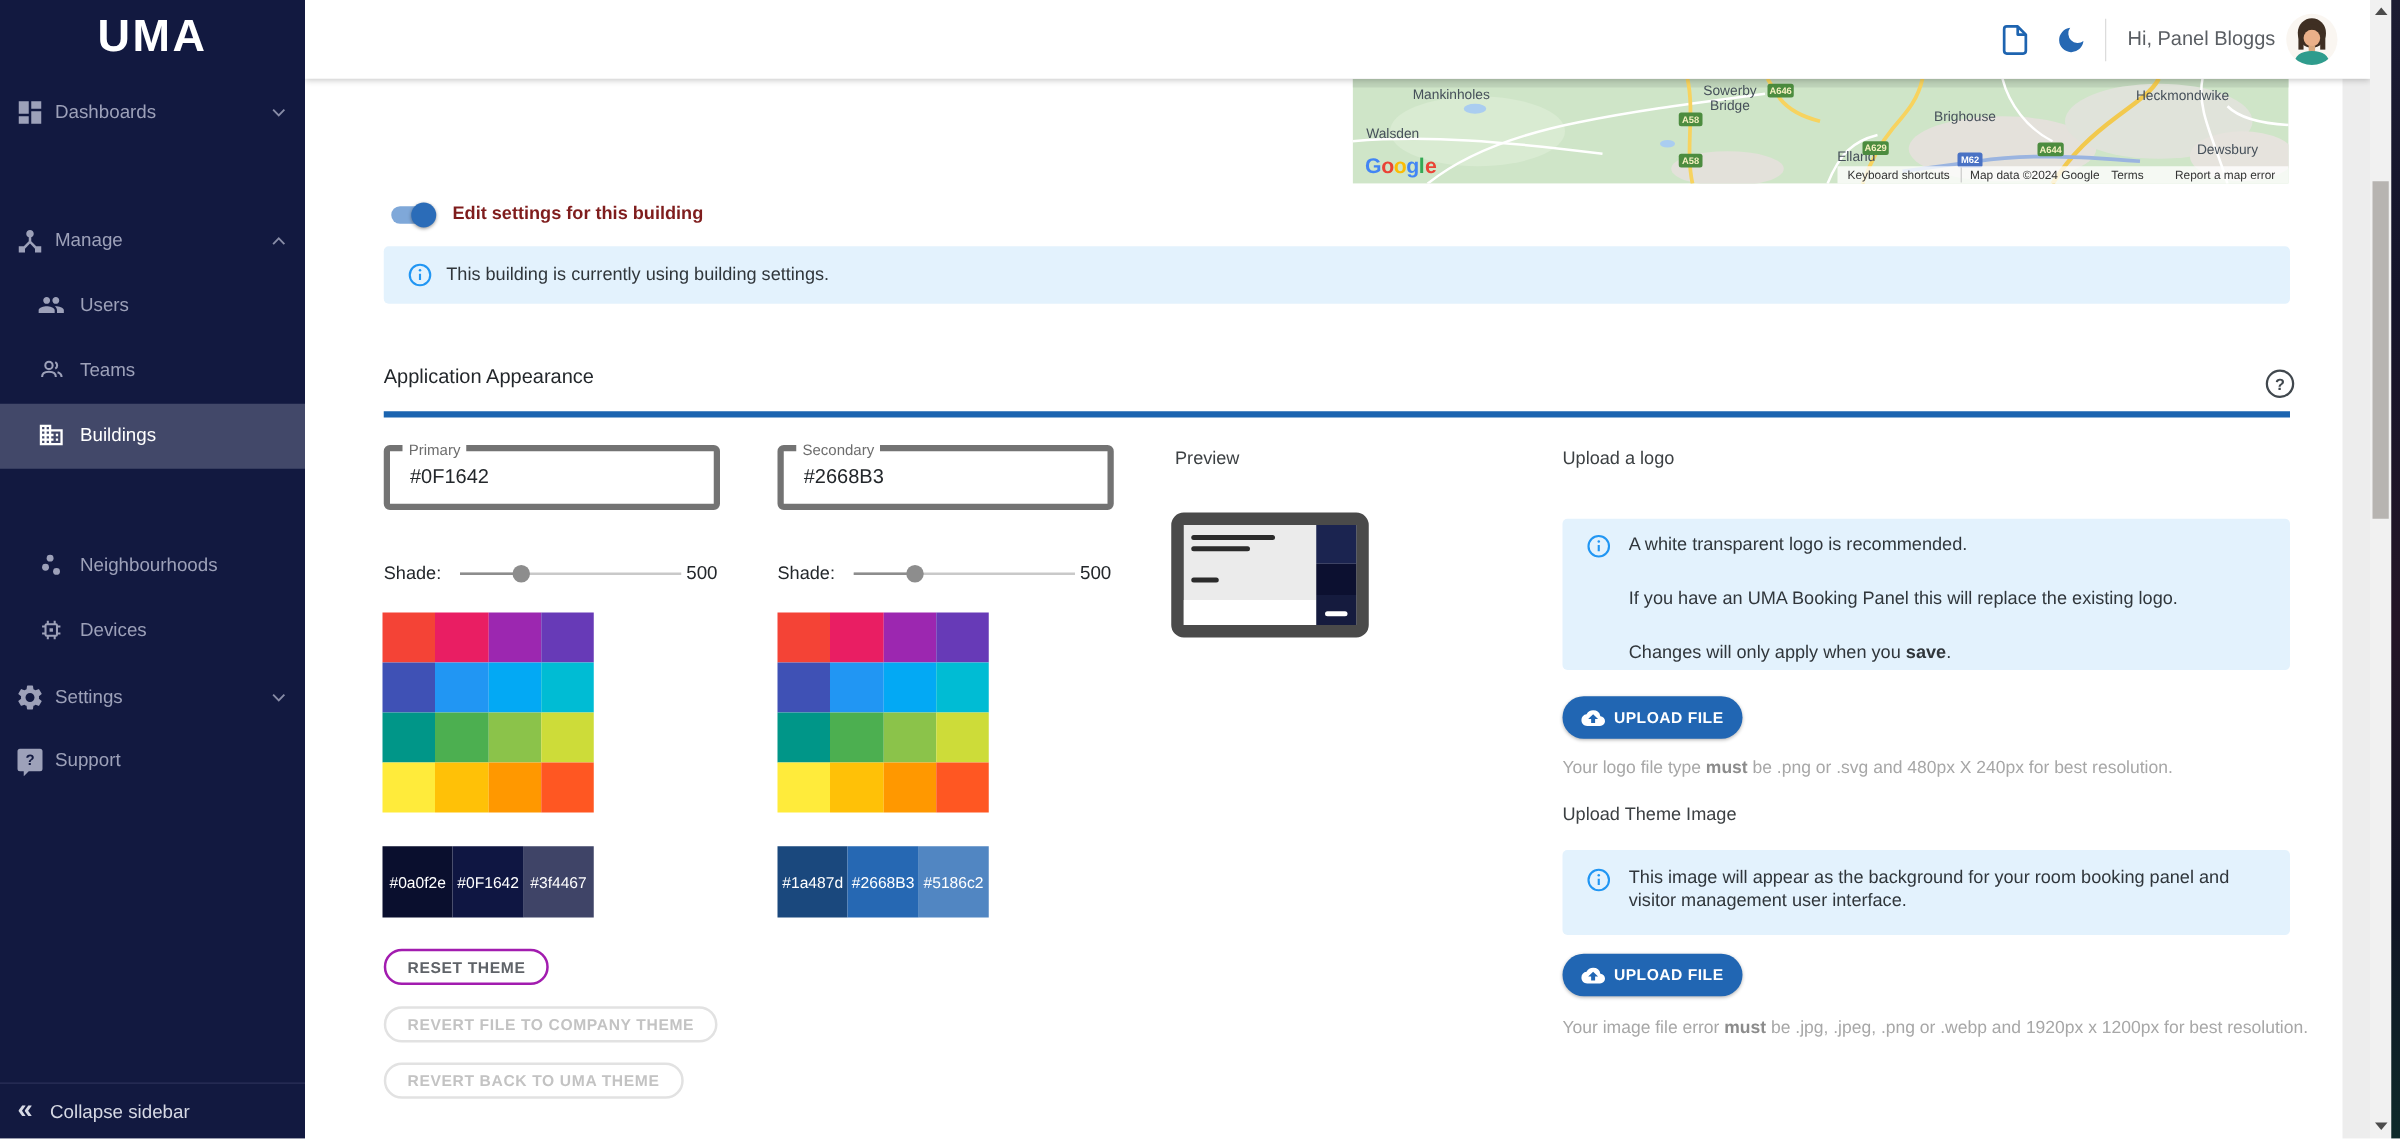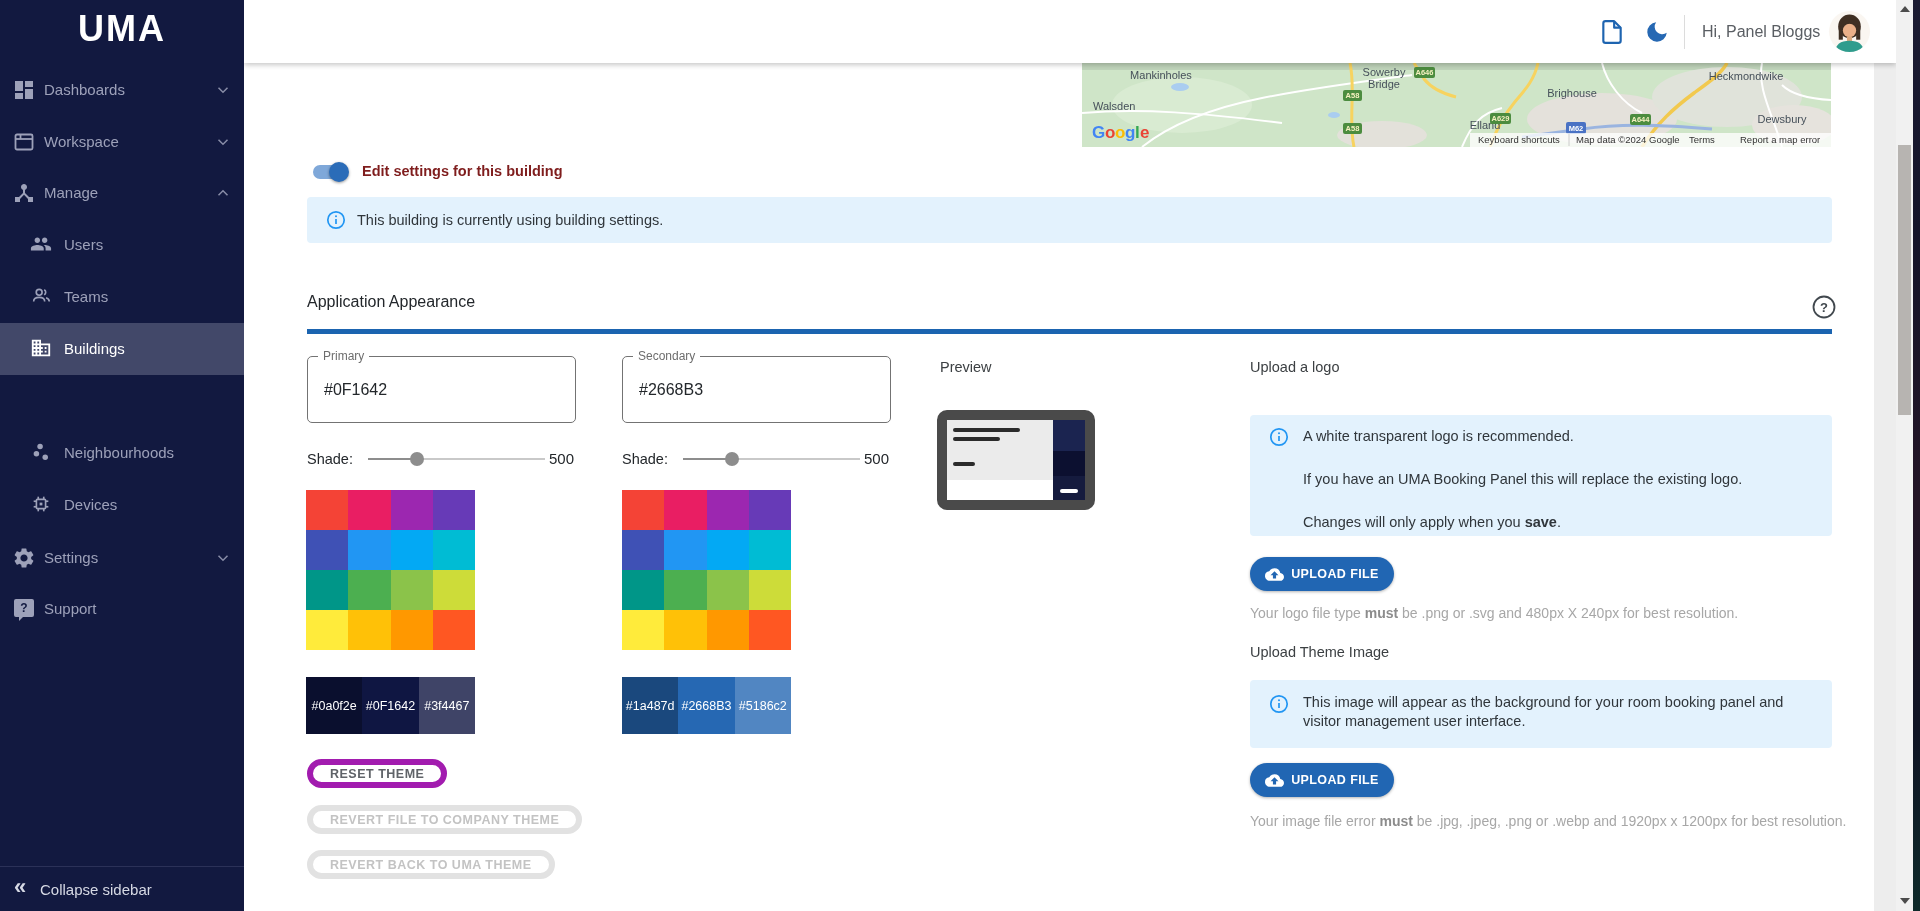--- a/index.html
+++ b/index.html
@@ -45,41 +45,41 @@
   .toggle-label{position:absolute;left:362px;top:163px;font-size:14.5px;font-weight:bold;color:#7f1d1d}
 
   .infobox{position:absolute;background:#e3f2fd;border-radius:4px}
   .info-ico{position:absolute;left:19px;width:20px;height:20px}
   .infobox p{font-size:14.5px;color:#30363b}
 
   .section-title{position:absolute;left:307px;top:293px;font-size:16px;color:#23272b}
   .help-ico{position:absolute;left:1810px;top:293px;width:28px;height:28px;cursor:pointer}
   .section-rule{position:absolute;left:307px;top:329px;width:1525px;height:5px;background:#1b64b0}
 
-  .field{position:absolute;width:269px;height:67px;border:1px solid #737373;border-radius:5px;background:#fff}
+  .field{position:absolute;width:269px;height:52px;border:5px solid #737373;border-radius:5px;background:#fff}
   .field-legend{position:absolute;top:-8px;left:10px;padding:0 5px;background:#fff;font-size:12px;color:#6d6d6d}
   .field input{position:absolute;left:0;top:0;width:100%;height:100%;border:none;outline:none;background:transparent;
     padding-left:16px;font-size:16px;color:#23272b;font-family:"Liberation Sans",sans-serif}
 
   .shade-label{position:absolute;top:451px;font-size:14.5px;color:#23272b}
   .slider{position:absolute;top:450px;width:177px;height:18px;cursor:pointer}
   .slider .track{position:absolute;left:0;top:8px;width:100%;height:2px;background:#c9c9c9}
   .slider .fill{position:absolute;left:0;top:8px;height:2px;background:#8d8d8d}
   .slider .thumb{position:absolute;top:2px;width:14px;height:14px;border-radius:50%;background:#8d8d8d}
   .shade-val{position:absolute;top:450px;width:36px;text-align:right;font-size:15px;color:#23272b}
 
   .palette{position:absolute;top:490px;width:169px;height:160px;display:grid;
     grid-template-columns:repeat(4,1fr);grid-template-rows:repeat(4,1fr)}
   .palette div{cursor:pointer}
 
   .swatches{position:absolute;top:677px;width:169px;height:57px;display:flex}
   .swatches div{flex:1;color:#fff;font-size:12.5px;display:flex;align-items:center;justify-content:center;
     white-space:nowrap}
 
-  .pill-btn{position:absolute;height:29px;border-radius:15px;background:#fff;border:6px solid #a21caf;
+  .pill-btn{position:absolute;height:29px;border-radius:15px;background:#fff;border:2px solid #a21caf;
     color:#5f6368;font-size:12.5px;font-weight:bold;letter-spacing:.5px;padding:0 17px;
     font-family:"Liberation Sans",sans-serif;cursor:pointer}
   .pill-btn.disabled{border-color:#e2e2e2;color:#c3c3c3;cursor:default}
 
   .col-title{position:absolute;font-size:14.5px;color:#3c4043}
 
   
   .device{position:absolute;left:937px;top:410px;width:158px;height:100px;border:10px solid #4a4a4a;
     border-radius:10px;background:#ebebeb}
   .device .ln{position:absolute;background:#2b2b2b;border-radius:2px;height:4px}
@@ -373,31 +373,20 @@
     <div class="nav-item" style="top:64px">
       <span class="nav-ico"><svg viewBox="0 0 24 24" width="24" height="24">
             <path d="M3 13h8V3H3v10zm0 8h8v-6H3v6zm10 0h8V11h-8v10zm0-18v6h8V3h-8z" fill="currentColor"></path>
           </svg></span>
       <span class="nav-label">Dashboards</span>
       <span class="nav-chev"><svg viewBox="0 0 24 24" width="18" height="18">
             <path d="M6 9l6 6 6-6" fill="none" stroke="currentColor" stroke-width="2"></path>
           </svg></span>
     </div>
 
-    <div class="nav-item" style="top:116px">
-      <span class="nav-ico"><svg viewBox="0 0 24 24" width="24" height="24">
-            <rect x="3.5" y="4.5" width="17" height="15" rx="1.5" fill="none" stroke="currentColor" stroke-width="1.8"></rect>
-            <line x1="3.5" y1="9" x2="20.5" y2="9" stroke="currentColor" stroke-width="1.8"></line>
-            <line x1="8.5" y1="4.5" x2="8.5" y2="9" stroke="currentColor" stroke-width="1.8"></line>
-          </svg></span>
-      <span class="nav-label">Workspace</span>
-      <span class="nav-chev"><svg viewBox="0 0 24 24" width="18" height="18">
-            <path d="M6 9l6 6 6-6" fill="none" stroke="currentColor" stroke-width="2"></path>
-          </svg></span>
-    </div>
 
     <div class="nav-item" style="top:167px">
       <span class="nav-ico"><svg viewBox="0 0 24 24" width="24" height="24">
             <path d="M17 16l-4-4V8.82C14.16 8.4 15 7.3 15 6c0-1.66-1.34-3-3-3S9 4.34 9 6c0 1.3.84 2.4 2 2.82V12l-4 4H3v5h5v-3.05l4-4.2 4 4.2V21h5v-5h-4z" fill="currentColor"></path>
           </svg></span>
       <span class="nav-label">Manage</span>
       <span class="nav-chev up"><svg viewBox="0 0 24 24" width="18" height="18">
             <path d="M6 9l6 6 6-6" fill="none" stroke="currentColor" stroke-width="2"></path>
           </svg></span>
     </div>

